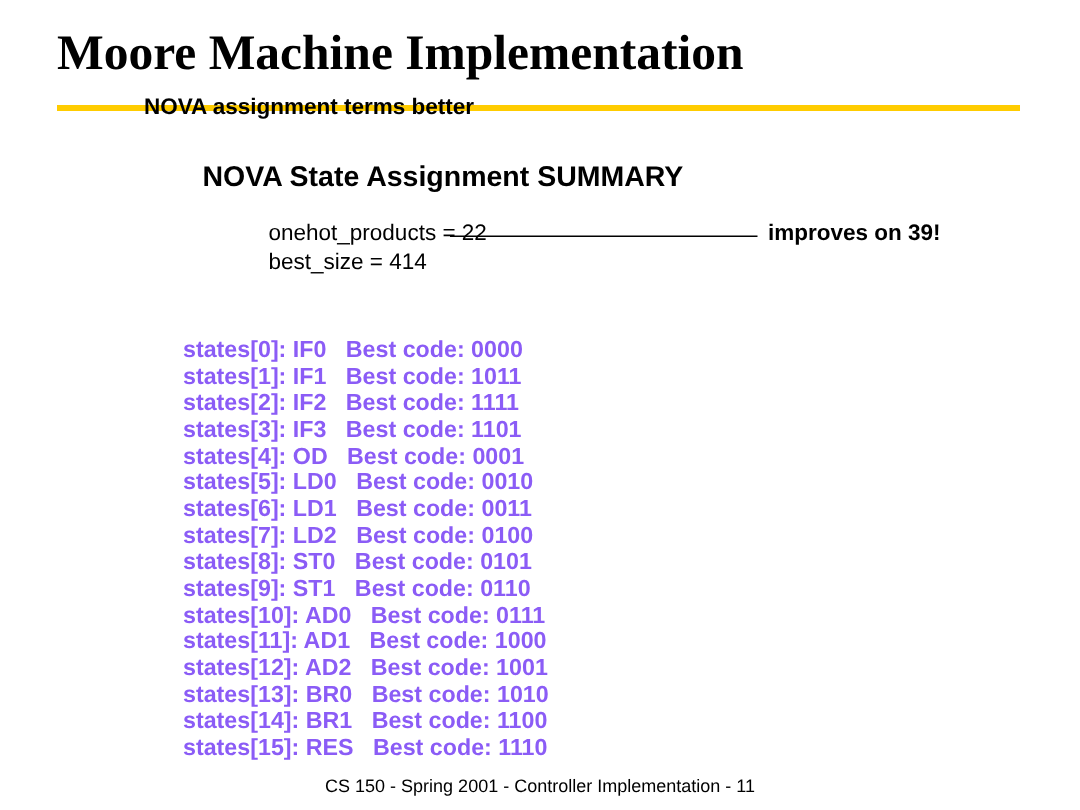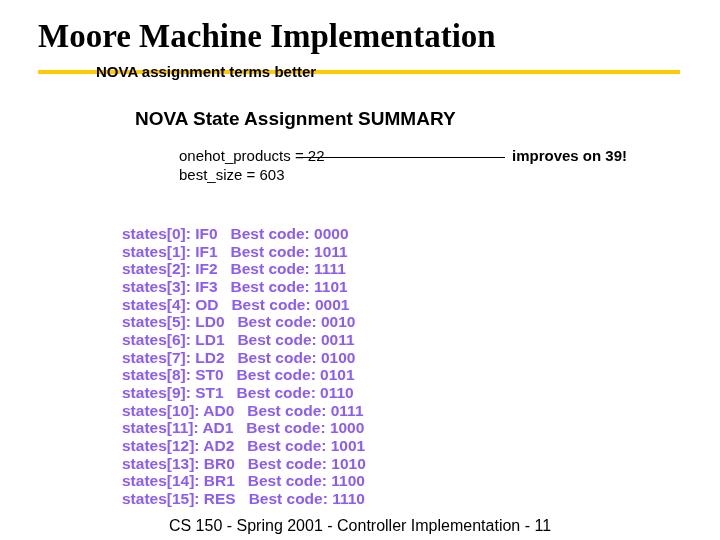--- a/index.html
+++ b/index.html
@@ -81,37 +81,37 @@
     width: 205px;
     height: 1px;
     background: #000;
   }
   .footer {
     position: absolute;
     top: 517px;
     left: 0;
     width: 720px;
     text-align: center;
-    font-size: 16px;
+    font-size: 12px;
     color: #000;
   }
 </style>
 </head>
 <body>
 
 <div class="title">Moore Machine Implementation</div>
 <div class="title-underline"></div>
 
 <div class="subtitle">NOVA assignment terms better</div>
 
 <div class="summary-heading">NOVA State Assignment SUMMARY</div>
 
 <div class="products-block">
   <div>onehot_products = 22</div>
-  <div>best_size = 603</div>
+  <div>best_size = 414</div>
 </div>
 
 <div class="connector-line"></div>
 
 <div class="note">
   <div>improves on 39!</div>
 </div>
 
 <div class="states-block">states[0]: IF0   Best code: 0000
 states[1]: IF1   Best code: 1011

